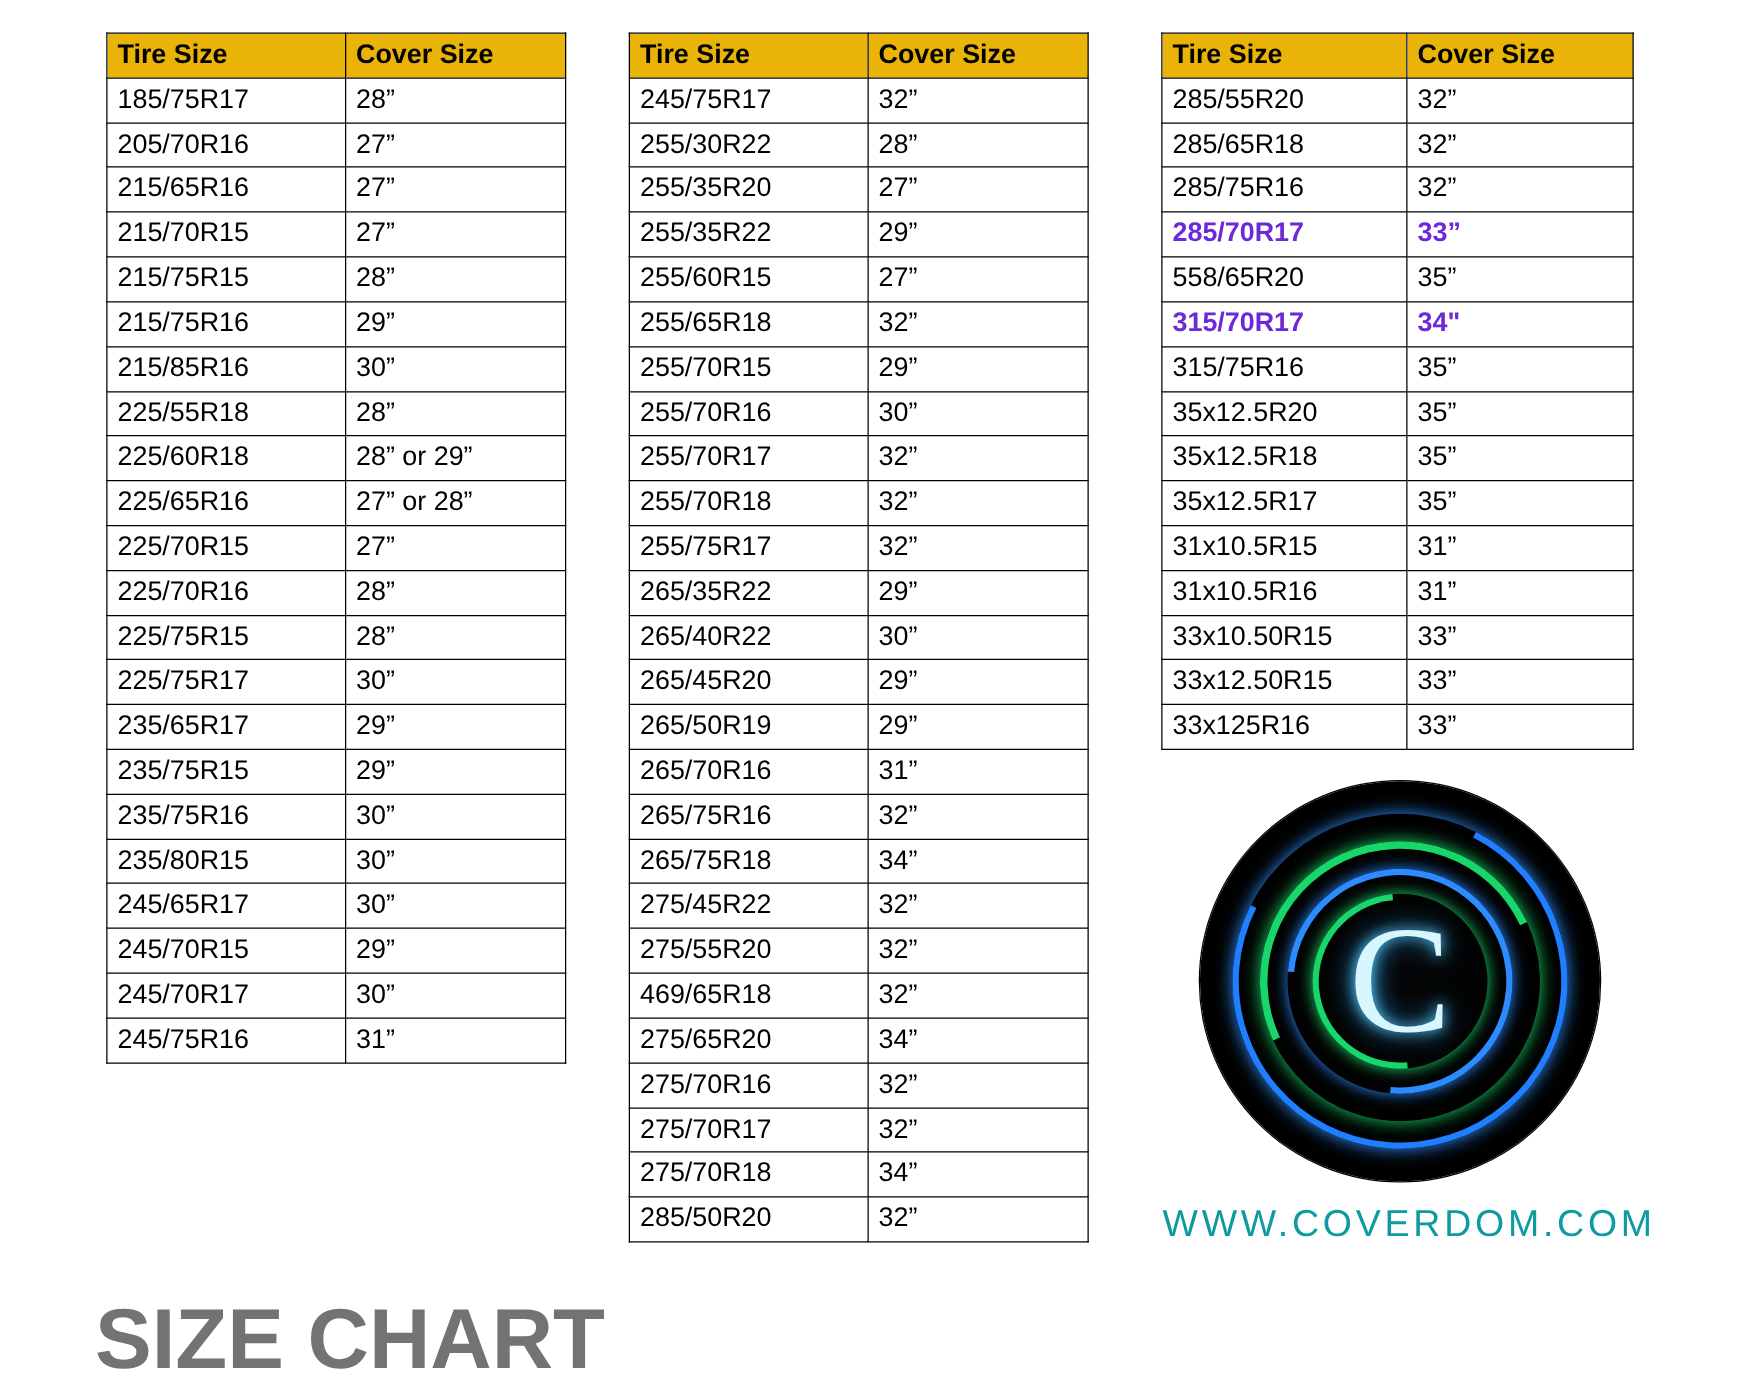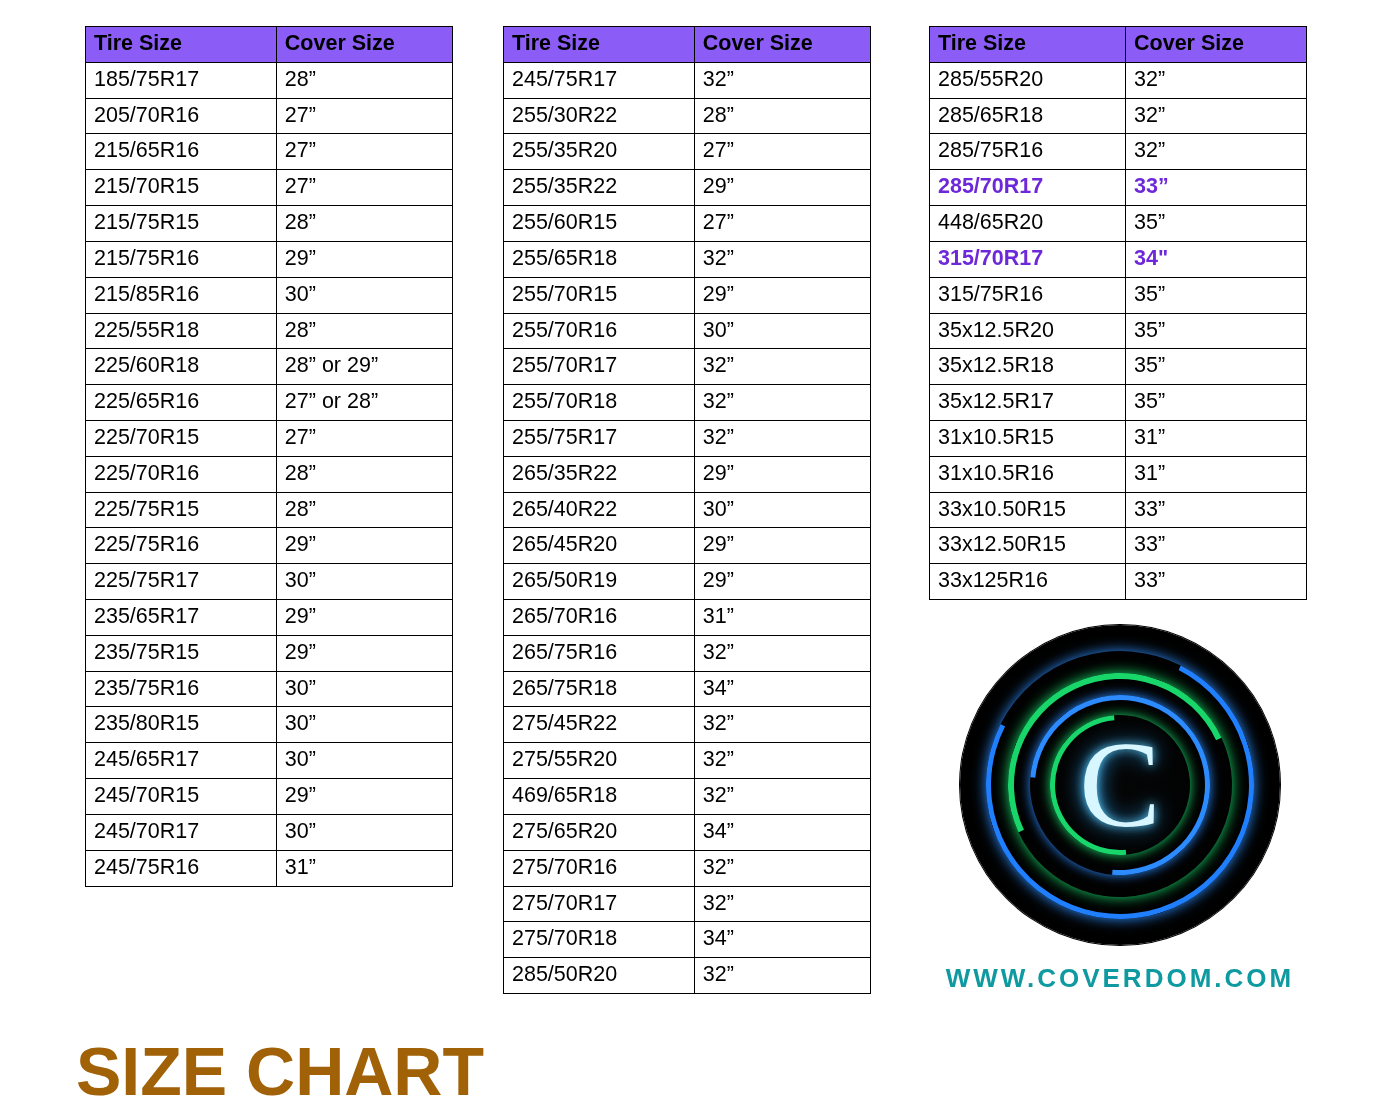--- a/index.html
+++ b/index.html
@@ -43,21 +43,21 @@
   table.size-table td {
     border: 1px solid #000000;
     padding: 1px 4px 2px 8px;
     font-size: 21.5px;
     line-height: 1.48;
     text-align: left;
     white-space: nowrap;
     overflow: hidden;
   }
   table.size-table th {
-    background: #8b5cf6;
+    background: #eab308;
     font-weight: bold;
     font-size: 21.5px;
   }
   table.size-table col.c1 { width: 52%; }
   table.size-table col.c2 { width: 48%; }
   table.size-table tr.highlight td {
     color: #6d28d9;
     font-weight: bold;
   }
 
@@ -119,32 +119,32 @@
     align-items: center;
     justify-content: center;
     font-family: "Liberation Serif", serif;
     font-size: 122px;
     color: #d8f6ff;
     text-shadow: 0 0 10px #5fd0ff, 0 0 22px #2ba8ff;
     letter-spacing: 0;
   }
   .logo-url {
     margin-top: 18px;
-    font-size: 26px;
-    font-weight: bold;
+    font-size: 30px;
+    font-weight: normal;
     color: #0e9aa0;
     letter-spacing: 3px;
   }
   .size-chart-title {
     position: absolute;
     left: 76px;
     bottom: 10px;
     font-size: 68px;
     font-weight: bold;
-    color: #a16207;
+    color: #737373;
     letter-spacing: 0px;
     font-family: "Liberation Sans", sans-serif;
   }
 </style>
 </head>
 <body>
 
 <div class="page">
 
   <div class="columns">
@@ -208,24 +208,20 @@
             </tr>
             <tr>
               <td>225/70R16</td>
               <td>28”</td>
             </tr>
             <tr>
               <td>225/75R15</td>
               <td>28”</td>
             </tr>
             <tr>
-              <td>225/75R16</td>
-              <td>29”</td>
-            </tr>
-            <tr>
               <td>225/75R17</td>
               <td>30”</td>
             </tr>
             <tr>
               <td>235/65R17</td>
               <td>29”</td>
             </tr>
             <tr>
               <td>235/75R15</td>
               <td>29”</td>
@@ -402,21 +398,21 @@
             </tr>
             <tr>
               <td>285/75R16</td>
               <td>32”</td>
             </tr>
             <tr class="highlight">
               <td>285/70R17</td>
               <td>33”</td>
             </tr>
             <tr>
-              <td>448/65R20</td>
+              <td>558/65R20</td>
               <td>35”</td>
             </tr>
             <tr class="highlight">
               <td>315/70R17</td>
               <td>34"</td>
             </tr>
             <tr>
               <td>315/75R16</td>
               <td>35”</td>
             </tr>

